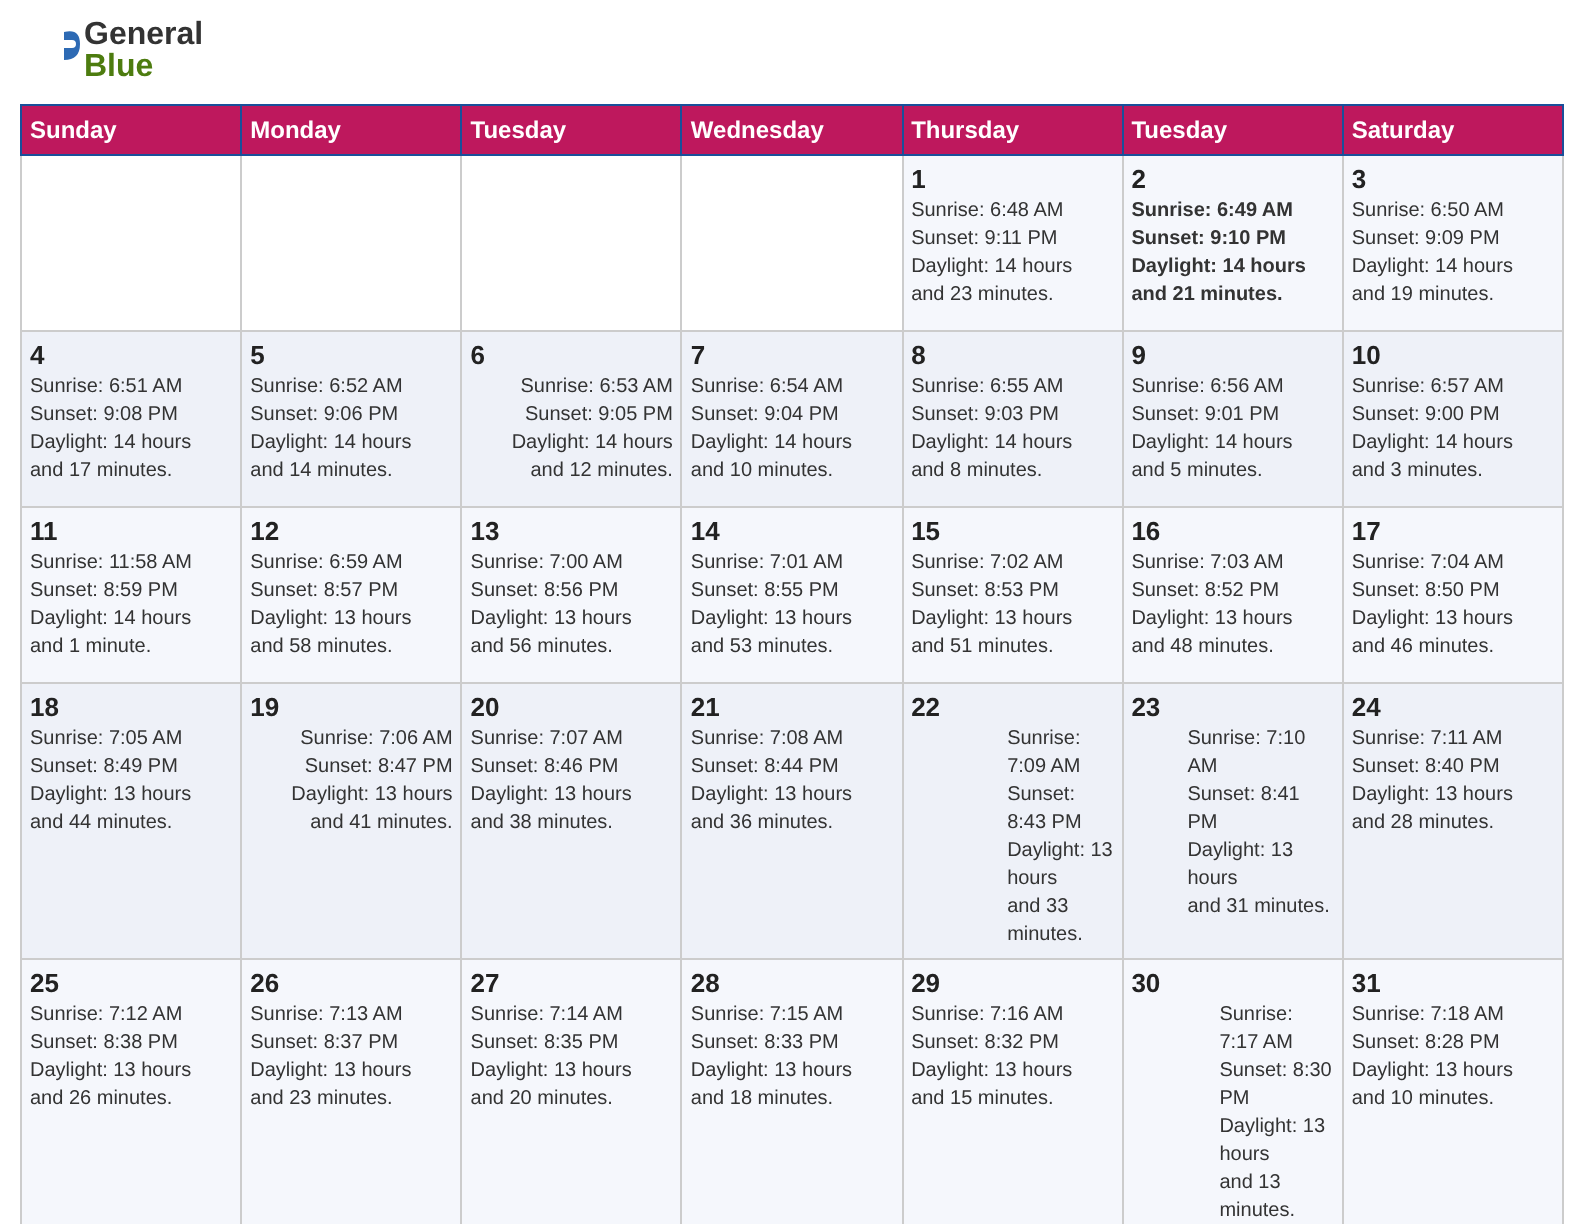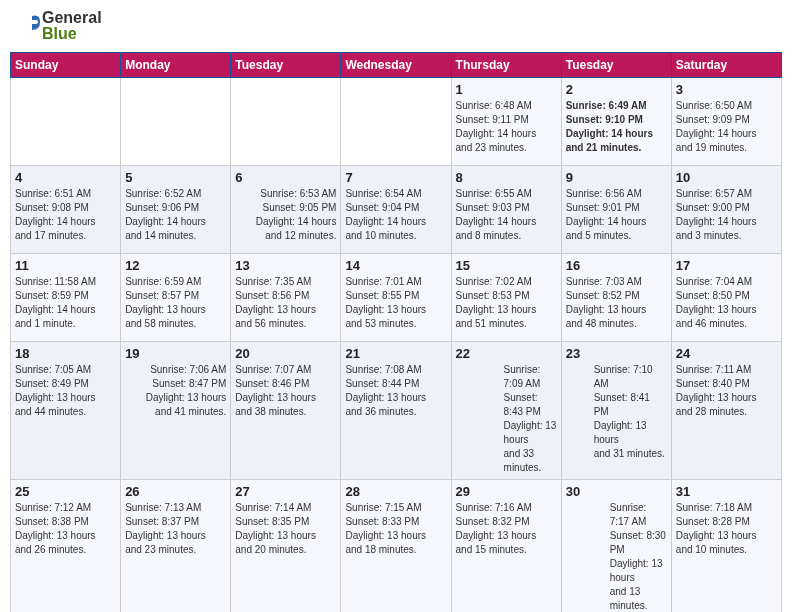--- a/index.html
+++ b/index.html
@@ -204,21 +204,21 @@
         </td>
         <td>
           <span class="day-number">12</span>
           <div class="day-info" style="white-space: pre-line;">Sunrise: 6:59 AM
 Sunset: 8:57 PM
 Daylight: 13 hours
 and 58 minutes.</div>
         </td>
         <td>
           <span class="day-number">13</span>
-          <div class="day-info" style="white-space: pre-line;">Sunrise: 7:35 AM
+          <div class="day-info" style="white-space: pre-line;">Sunrise: 7:00 AM
 Sunset: 8:56 PM
 Daylight: 13 hours
 and 56 minutes.</div>
         </td>
         <td>
           <span class="day-number">14</span>
           <div class="day-info" style="white-space: pre-line;">Sunrise: 7:01 AM
 Sunset: 8:55 PM
 Daylight: 13 hours
 and 53 minutes.</div>

